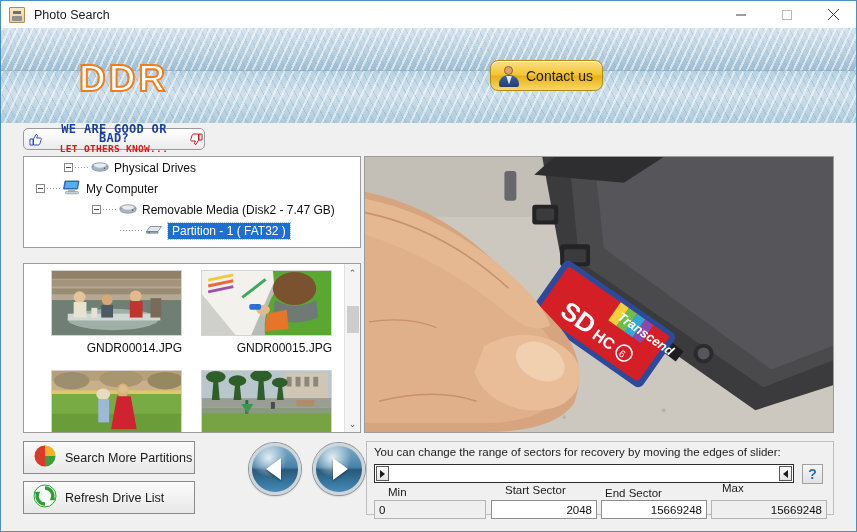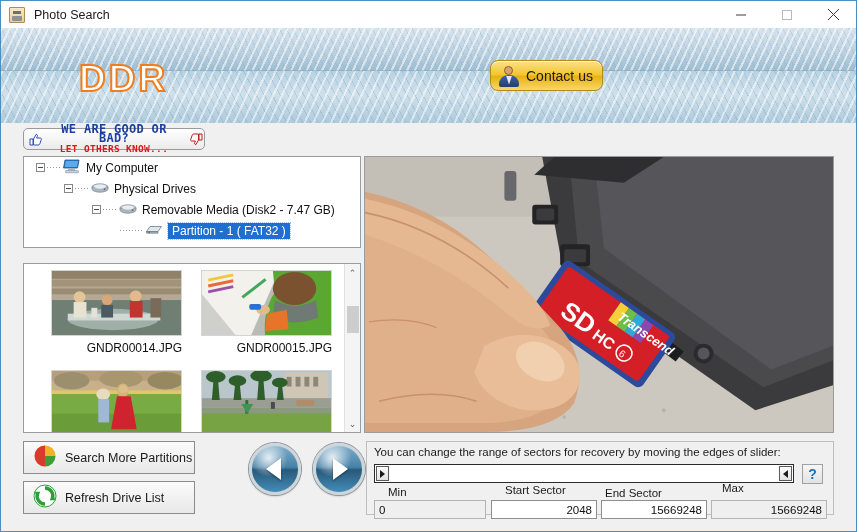--- a/index.html
+++ b/index.html
@@ -439,46 +439,46 @@
       </div>
       <div class="thumb-ico">
         <svg width="15" height="15" viewBox="0 0 15 15">
           <path d="M13 8 L10 8 L10 2 L13 2 Z" fill="#ffffff" stroke="#c41616" stroke-width="1"></path>
           <path d="M9.5 8 L7 12.5 C5.6 12.8 5.2 11.6 5.8 10.4 L6.4 9 L2.6 9 C1.7 9 1.4 8 1.8 7.2 L3.2 3.2 C3.4 2.4 4 2 4.8 2 L9.5 2 Z" fill="#ffffff" stroke="#c41616" stroke-width="1" stroke-linejoin="round"></path>
         </svg>
       </div>
     </div>
 
     <div class="tree-panel">
+      <div class="tree-row" style="padding-left:40px;">
+        <div class="expander"></div>
+        <div class="dots"></div>
+        <span class="ico-drive">
+          <svg width="18" height="13" viewBox="0 0 18 13">
+            <ellipse cx="9" cy="6" rx="8" ry="3.2" fill="#c9d3db" stroke="#7b8792" stroke-width="0.7"></ellipse>
+            <path d="M1 6 L1 8 A8 3.2 0 0 0 17 8 L17 6 Z" fill="#aab6c0" stroke="#7b8792" stroke-width="0.7"></path>
+            <ellipse cx="9" cy="5.6" rx="6" ry="2.1" fill="#e6edf2"></ellipse>
+            <circle cx="13.6" cy="8.2" r="0.9" fill="#5f6c77"></circle>
+          </svg>
+        </span>
+        <span class="node-label">Physical Drives</span>
+      </div>
+
       <div class="tree-row" style="padding-left:12px;">
         <div class="expander"></div>
         <div class="dots"></div>
         <span class="ico-pc">
           <svg width="18" height="15" viewBox="0 0 18 15">
             <path d="M2 1 L16 1 L14.5 9 L0.5 9 Z" fill="#2f7fd0" stroke="#1c4f86" stroke-width="0.8"></path>
             <path d="M3 2 L15 2 L13.8 8 L1.8 8 Z" fill="#5aaded"></path>
             <rect x="5" y="9.5" width="7" height="2" fill="#9fb4c5"></rect>
             <rect x="2.5" y="11.5" width="13" height="2.3" rx="0.8" fill="#c3cfd9" stroke="#7f8f9c" stroke-width="0.6"></rect>
           </svg>
         </span>
         <span class="node-label">My Computer</span>
-      </div>
-
-      <div class="tree-row" style="padding-left:40px;">
-        <div class="expander"></div>
-        <div class="dots"></div>
-        <span class="ico-drive">
-          <svg width="18" height="13" viewBox="0 0 18 13">
-            <ellipse cx="9" cy="6" rx="8" ry="3.2" fill="#c9d3db" stroke="#7b8792" stroke-width="0.7"></ellipse>
-            <path d="M1 6 L1 8 A8 3.2 0 0 0 17 8 L17 6 Z" fill="#aab6c0" stroke="#7b8792" stroke-width="0.7"></path>
-            <ellipse cx="9" cy="5.6" rx="6" ry="2.1" fill="#e6edf2"></ellipse>
-            <circle cx="13.6" cy="8.2" r="0.9" fill="#5f6c77"></circle>
-          </svg>
-        </span>
-        <span class="node-label">Physical Drives</span>
       </div>
 
       <div class="tree-row" style="padding-left:68px;">
         <div class="expander"></div>
         <div class="dots"></div>
         <span class="ico-drive">
           <svg width="18" height="13" viewBox="0 0 18 13">
             <ellipse cx="9" cy="6" rx="8" ry="3.2" fill="#c9d3db" stroke="#7b8792" stroke-width="0.7"></ellipse>
             <path d="M1 6 L1 8 A8 3.2 0 0 0 17 8 L17 6 Z" fill="#aab6c0" stroke="#7b8792" stroke-width="0.7"></path>
             <ellipse cx="9" cy="5.6" rx="6" ry="2.1" fill="#e6edf2"></ellipse>

